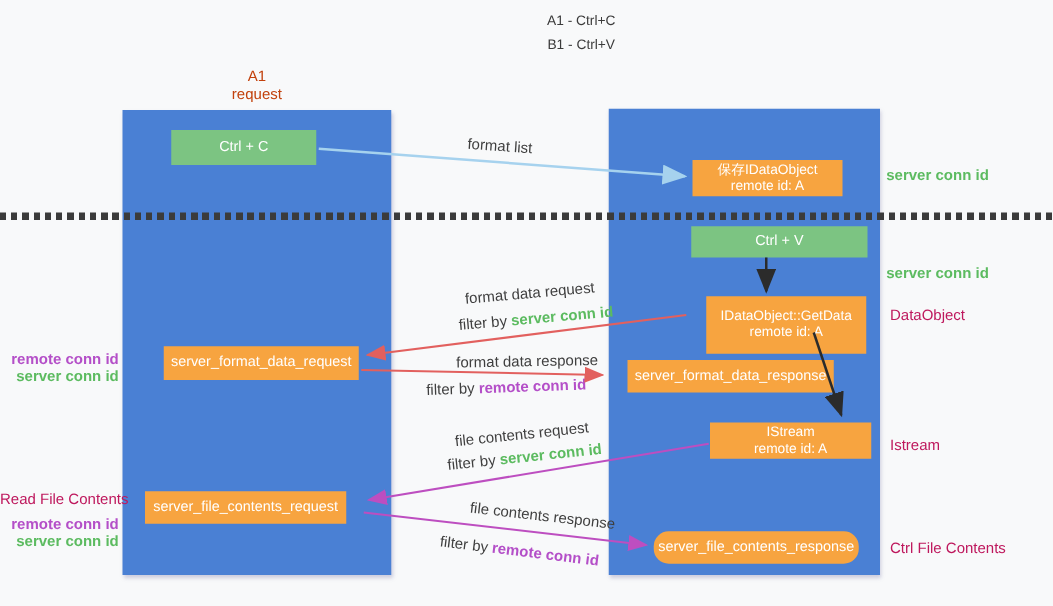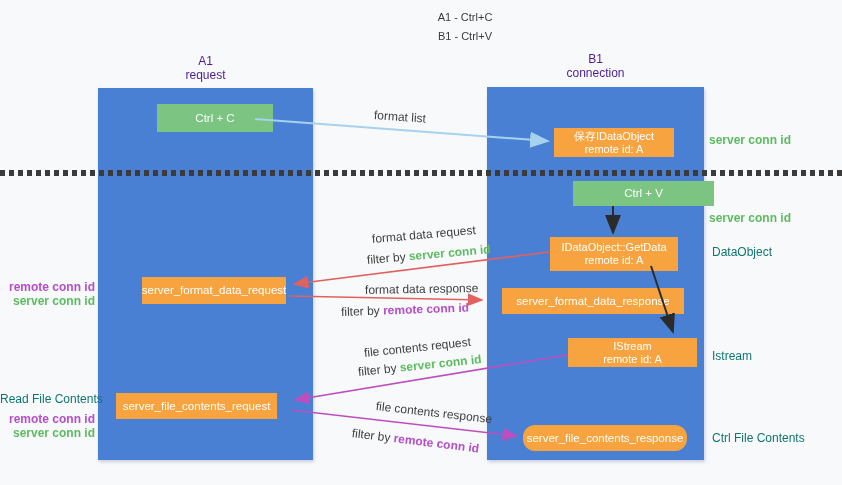--- a/index.html
+++ b/index.html
@@ -2,91 +2,87 @@
 <html><head>
 <meta charset="utf-8">
 <style>
   html,body{margin:0;padding:0;}
   body{font-family:"Liberation Sans",sans-serif;background:#f8f9fa;}
   .stage{position:relative;width:842px;height:485px;background:#f8f9fa;overflow:hidden;}
 
   .title{position:absolute;left:0;top:8px;width:100%;text-align:center;
          font-size:11px;color:#3b3b3b;line-height:19px;padding-left:44px;}
 
-  .col-header{position:absolute;text-align:center;font-size:12px;color:#4c1d95;line-height:14px;}
+  .col-header{position:absolute;text-align:center;font-size:12px;color:#c2410c;line-height:14px;}
   .col{position:absolute;background:#4a80d4;box-shadow:1px 2px 3px rgba(120,120,170,.35);}
 
   .dotted{position:absolute;left:0;top:170px;width:842px;height:6px;z-index:3;
           background:repeating-linear-gradient(90deg,#3b3b3b 0 5px,transparent 5px 9px);}
 
   .box{position:absolute;z-index:4;display:flex;flex-direction:column;align-items:center;
        justify-content:center;color:#fff;font-size:11.5px;line-height:13px;text-align:center;}
-  .green{background:#7cc482;margin-left:20px;}
+  .green{background:#7cc482;}
   .orange{background:#f7a440;}
 
   .alabel{position:absolute;z-index:5;font-size:12px;color:#3f3f3f;white-space:nowrap;
           transform-origin:left center;}
   .flt{color:#3f3f3f;}
   .flt b.g{color:#5cbb60;}
   .flt b.p{color:#b44fc8;}
 
-  .side{position:absolute;z-index:5;font-size:12px;white-space:nowrap;color:#0f766e;}
+  .side{position:absolute;z-index:5;font-size:12px;white-space:nowrap;color:#be185d;}
   .side.bg{color:#5cbb60;font-weight:bold;}
   .side.bp{color:#b44fc8;font-weight:bold;}
   .side.ralign{left:0;width:95px;text-align:right;}
 
   svg.arrows{position:absolute;left:0;top:0;z-index:6;pointer-events:none;}
 </style>
 </head>
 <body>
 
 <div class="stage">
 
   <div class="title">
     <div>A1 - Ctrl+C</div>
     <div>B1 - Ctrl+V</div>
   </div>
 
   <div class="col-header" style="left:98px;top:54px;width:215px;">
     <div>A1</div>
     <div>request</div>
   </div>
-  <div class="col-header" style="left:487px;top:52px;width:217px;">
-    <div>B1</div>
-    <div>connection</div>
-  </div>
 
   <div class="col" style="left:98px;top:88px;width:215px;height:372px;"></div>
   <div class="col" style="left:487px;top:87px;width:217px;height:373px;"></div>
 
   <div class="dotted"></div>
 
   <div class="box green" style="left:137px;top:104px;width:116px;height:28px;">
     <div>Ctrl + C</div>
   </div>
 
   <div class="box orange" style="left:554px;top:128px;width:120px;height:29px;font-size:11px;">
     <div>保存IDataObject</div>
     <div>remote id: A</div>
   </div>
 
   <div class="box green" style="left:553px;top:181px;width:141px;height:25px;">
     <div>Ctrl + V</div>
   </div>
 
-  <div class="box orange" style="left:550px;top:237px;width:128px;height:34px;font-size:11px;">
+  <div class="box orange" style="left:565px;top:237px;width:128px;height:46px;font-size:11px;">
     <div>IDataObject::GetData</div>
     <div>remote id: A</div>
   </div>
 
-  <div class="box orange" style="left:142px;top:277px;width:144px;height:27px;">
+  <div class="box orange" style="left:131px;top:277px;width:156px;height:27px;">
     <div>server_format_data_request</div>
   </div>
 
-  <div class="box orange" style="left:502px;top:288px;width:182px;height:26px;">
+  <div class="box orange" style="left:502px;top:288px;width:165px;height:26px;">
     <div>server_format_data_response</div>
   </div>
 
   <div class="box orange" style="left:568px;top:338px;width:129px;height:29px;font-size:11px;">
     <div>IStream</div>
     <div>remote id: A</div>
   </div>
 
   <div class="box orange" style="left:116px;top:393px;width:161px;height:26px;">
     <div>server_file_contents_request</div>

